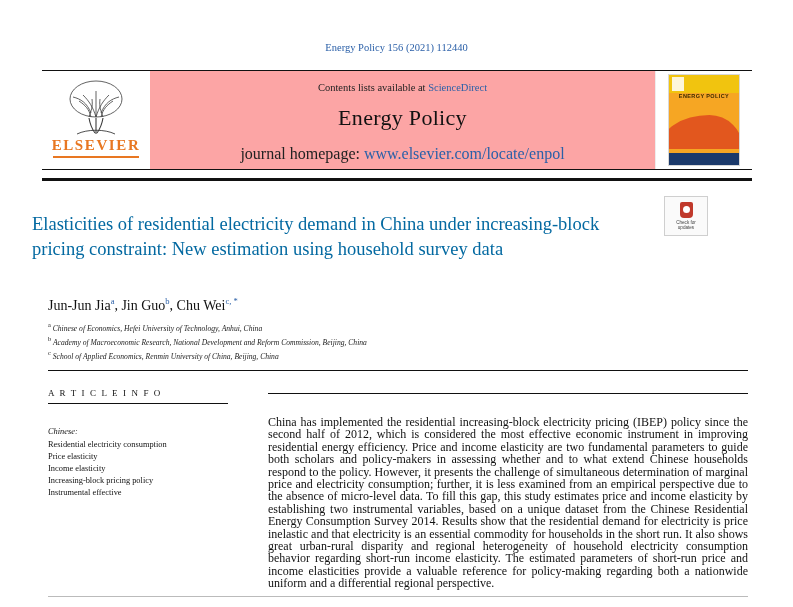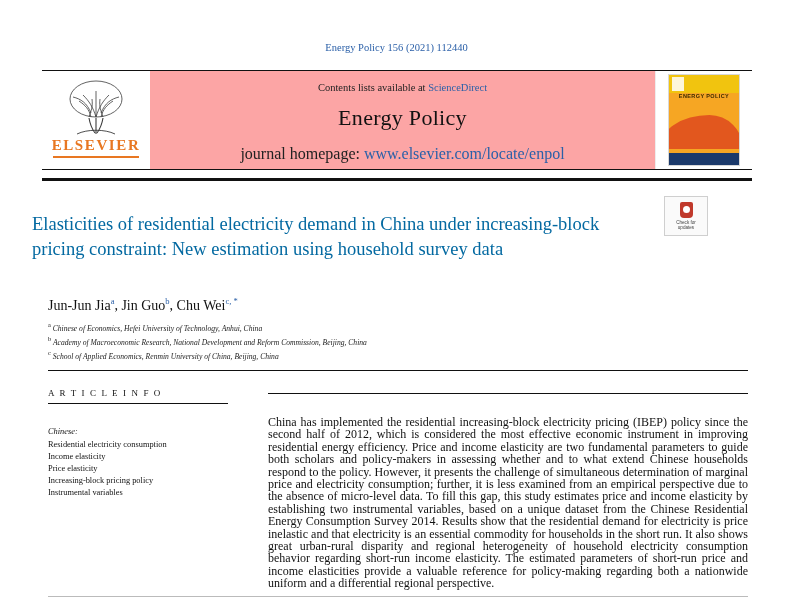--- a/index.html
+++ b/index.html
@@ -403,24 +403,24 @@
   </div>
 
   <div class="mid-rule"></div>
 
   <div class="col-left">
     <div class="sec-head">A R T I C L E   I N F O</div>
     <div class="sec-rule"></div>
     <div class="kw-block">
       <div class="kw-title">Chinese:</div>
       <div>Residential electricity consumption</div>
+      <div>Price elasticity</div>
       <div>Income elasticity</div>
-      <div>Price elasticity</div>
       <div>Increasing-block pricing policy</div>
-      <div>Instrumental variables</div>
+      <div>Instrumental effective</div>
     </div>
   </div>
 
   <div class="col-right">
     <div class="sec-rule"></div>
     <div class="abstract-body">China has implemented the residential increasing-block electricity pricing (IBEP) policy since the second half of 2012, which is considered the most effective economic instrument in improving residential energy efficiency. Price and income elasticity are two fundamental parameters to guide both scholars and policy-makers in assessing whether and to what extend Chinese households respond to the policy. However, it presents the challenge of simultaneous determination of marginal price and electricity consumption; further, it is less examined from an empirical perspective due to the absence of micro-level data. To fill this gap, this study estimates price and income elasticity by establishing two instrumental variables, based on a unique dataset from the Chinese Residential Energy Consumption Survey 2014. Results show that the residential demand for electricity is price inelastic and that electricity is an essential commodity for households in the short run. It also shows great urban-rural disparity and regional heterogeneity of household electricity consumption behavior regarding short-run income elasticity. The estimated parameters of short-run price and income elasticities provide a valuable reference for policy-making regarding both a nationwide uniform and a differential regional perspective.</div>
   </div>
 
   <div class="bottom-rule"></div>
 </div>

